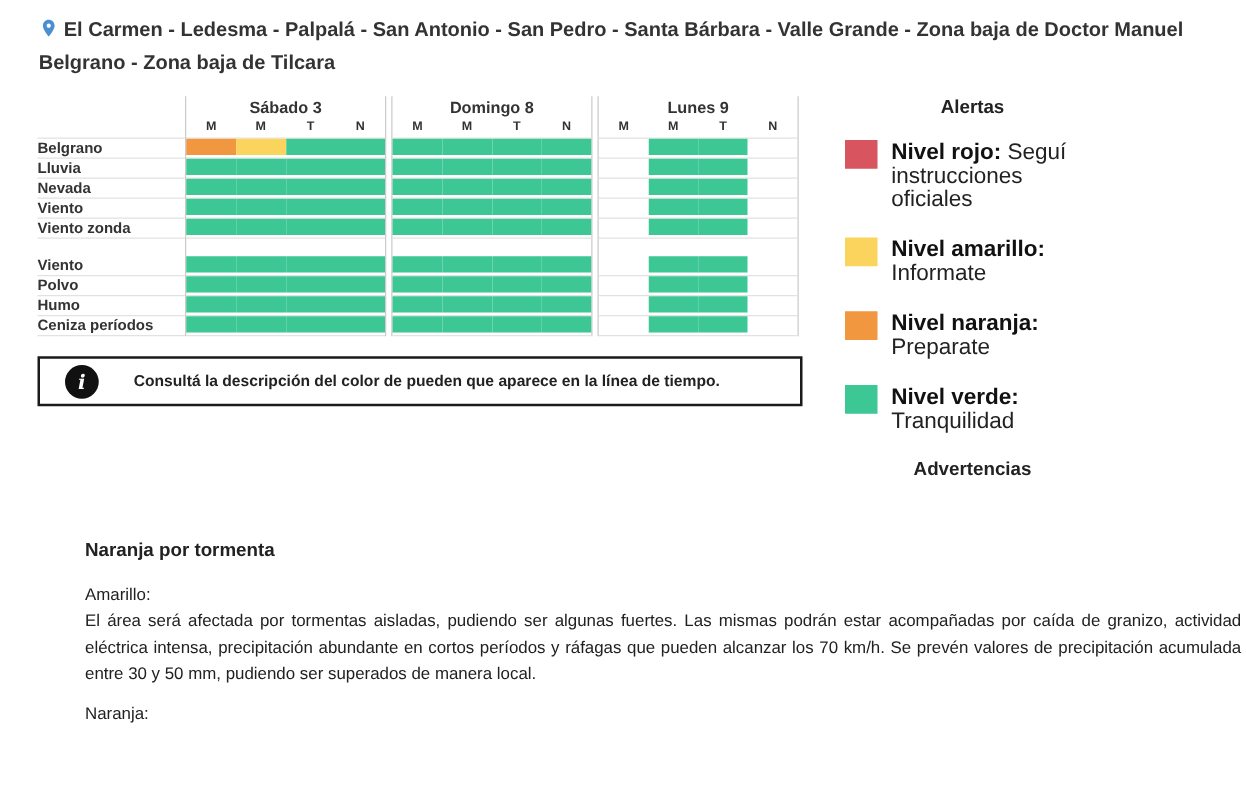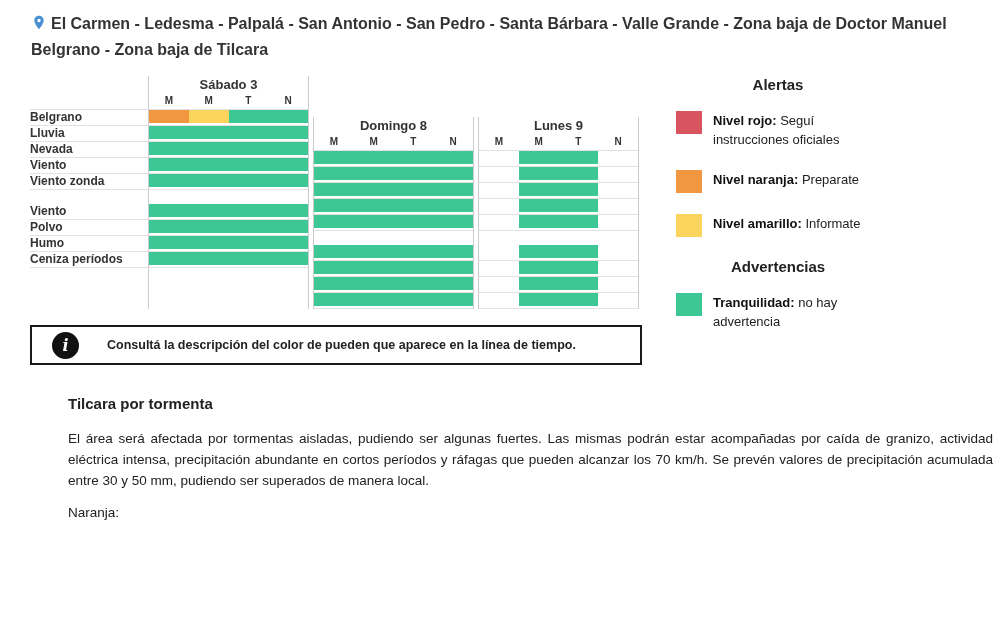--- a/index.html
+++ b/index.html
@@ -14,40 +14,40 @@
   .content{display:flex;margin-top:15px;}
   .left-col{width:636px;flex:none;}
 
   
   .timeline{display:flex;margin-left:12px;}
   .labels-col{width:118px;flex:none;}
   .lab-head{height:34px;border-bottom:1px solid #e2e2e2;box-sizing:border-box;}
   .row-label{height:16px;box-sizing:border-box;border-bottom:1px solid #e2e2e2;font-size:12px;font-weight:bold;color:#333;line-height:14px;white-space:nowrap;}
   .sec-gap{height:14px;}
   .day-group{width:161px;flex:none;box-sizing:border-box;border-left:1px solid #ccc;border-right:1px solid #ccc;}
-  .day-group + .day-group{margin-left:4px;margin-top:41px;}
+  .day-group + .day-group{margin-left:4px;}
   .day-name{height:18px;line-height:17px;text-align:center;font-size:13px;font-weight:bold;color:#333;}
   .periods{height:16px;display:flex;border-bottom:1px solid #e2e2e2;box-sizing:border-box;}
   .periods span{flex:1;text-align:center;font-size:10px;font-weight:bold;color:#333;line-height:13px;}
   .cell-row{height:16px;box-sizing:border-box;border-bottom:1px solid #e2e2e2;display:flex;}
   .cell{flex:1;}
   .band{height:13px;width:100%;}
 
   
   .info-box{margin:16px 0 0 12px;width:612px;box-sizing:border-box;border:2px solid #1a1a1a;height:40px;display:flex;align-items:center;padding-left:20px;}
   .info-icon{width:27px;height:27px;border-radius:50%;background:#111;color:#fff;display:flex;align-items:center;justify-content:center;font-family:"DejaVu Serif",serif;font-style:italic;font-weight:bold;font-size:16px;flex:none;}
   .info-text{margin-left:28px;font-size:12.5px;font-weight:bold;color:#222;}
 
   
   .legend{margin-left:22px;width:212px;flex:none;}
   .legend-title{font-size:15px;font-weight:bold;color:#222;text-align:center;width:204px;margin:0 0 18px 0;}
   .legend-title.second{margin-top:14px;}
   .legend-item{display:flex;align-items:flex-start;margin-bottom:21px;}
   .swatch{width:26px;height:23px;flex:none;margin-right:11px;}
-  .legend-text{font-size:13px;line-height:19px;color:#222;width:168px;}
+  .legend-text{font-size:18px;line-height:19px;color:#222;width:168px;}
   .legend-text b{color:#111;}
 
   
   .details{margin:30px 0 0 50px;width:925px;}
   .details-heading{font-size:15px;font-weight:bold;color:#222;margin:0 0 16px 0;}
   .para{margin-top:11px;font-size:13.5px;line-height:21px;color:#212121;}
   .para-text{text-align:justify;}
 </style>
 </head>
 <body>
@@ -456,41 +456,42 @@
     </div>
 
     <div class="legend">
       <div class="legend-title">Alertas</div>
       <div id="alerts-list">
           <div class="legend-item">
             <div class="swatch" style="background: rgb(216, 84, 95);"></div>
             <div class="legend-text"><b>Nivel rojo:</b> Seguí instrucciones oficiales</div>
           </div>
           <div class="legend-item">
+            <div class="swatch" style="background: rgb(250, 212, 92);"></div>
+            <div class="legend-text"><b>Nivel amarillo:</b> Informate</div>
+          </div>
+          <div class="legend-item">
             <div class="swatch" style="background: rgb(240, 151, 63);"></div>
             <div class="legend-text"><b>Nivel naranja:</b> Preparate</div>
           </div>
           <div class="legend-item">
-            <div class="swatch" style="background: rgb(250, 212, 92);"></div>
-            <div class="legend-text"><b>Nivel amarillo:</b> Informate</div>
+            <div class="swatch" style="background: rgb(60, 199, 149);"></div>
+            <div class="legend-text"><b>Nivel verde:</b> Tranquilidad</div>
           </div>
         </div>
       <div class="legend-title second">Advertencias</div>
       <div id="warnings-list">
-          <div class="legend-item">
-            <div class="swatch" style="background: rgb(60, 199, 149);"></div>
-            <div class="legend-text"><b>Tranquilidad:</b> no hay advertencia</div>
-          </div>
         </div>
     </div>
   </div>
 
   <div class="details">
-    <div class="details-heading">Tilcara por tormenta</div>
+    <div class="details-heading">Naranja por tormenta</div>
     <div class="para">
+      <div class="para-label">Amarillo:</div>
       <div class="para-text">El área será afectada por tormentas aisladas, pudiendo ser algunas fuertes. Las mismas podrán estar acompañadas por caída de granizo, actividad eléctrica intensa, precipitación abundante en cortos períodos y ráfagas que pueden alcanzar los 70 km/h. Se prevén valores de precipitación acumulada entre 30 y 50 mm, pudiendo ser superados de manera local.</div>
     </div>
     <div class="para">
       <div class="para-label">Naranja:</div>
 
     </div>
   </div>
 
 </div>
 

